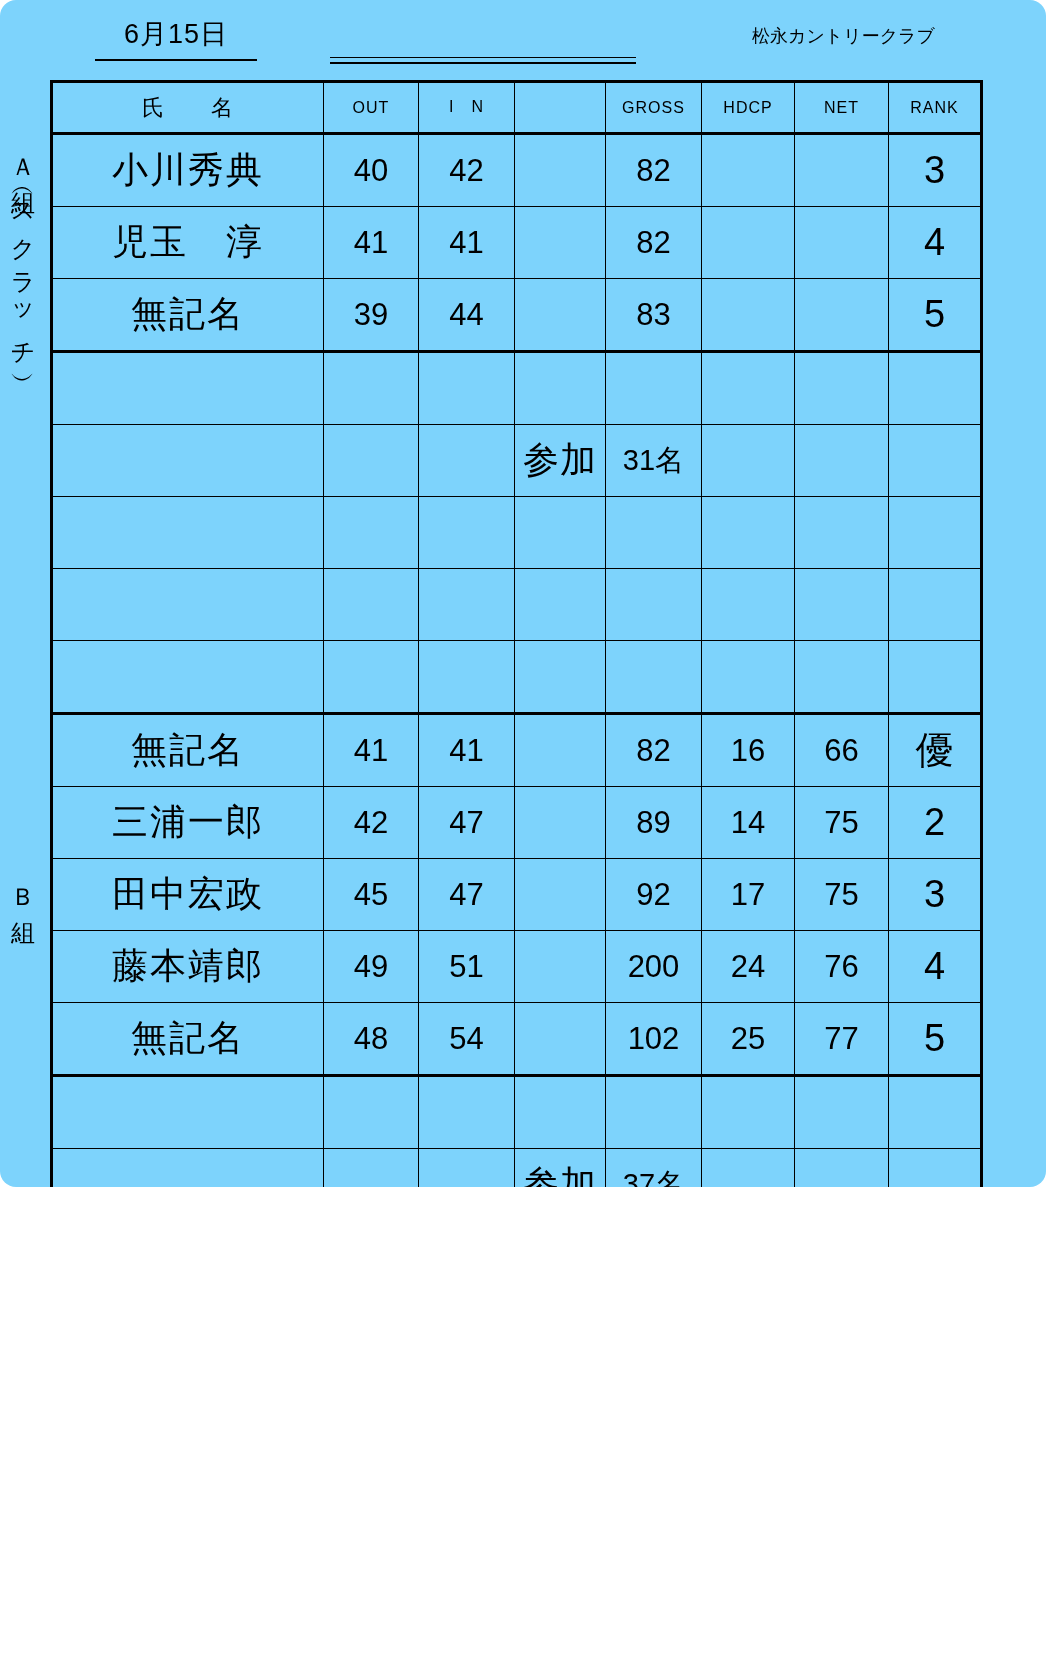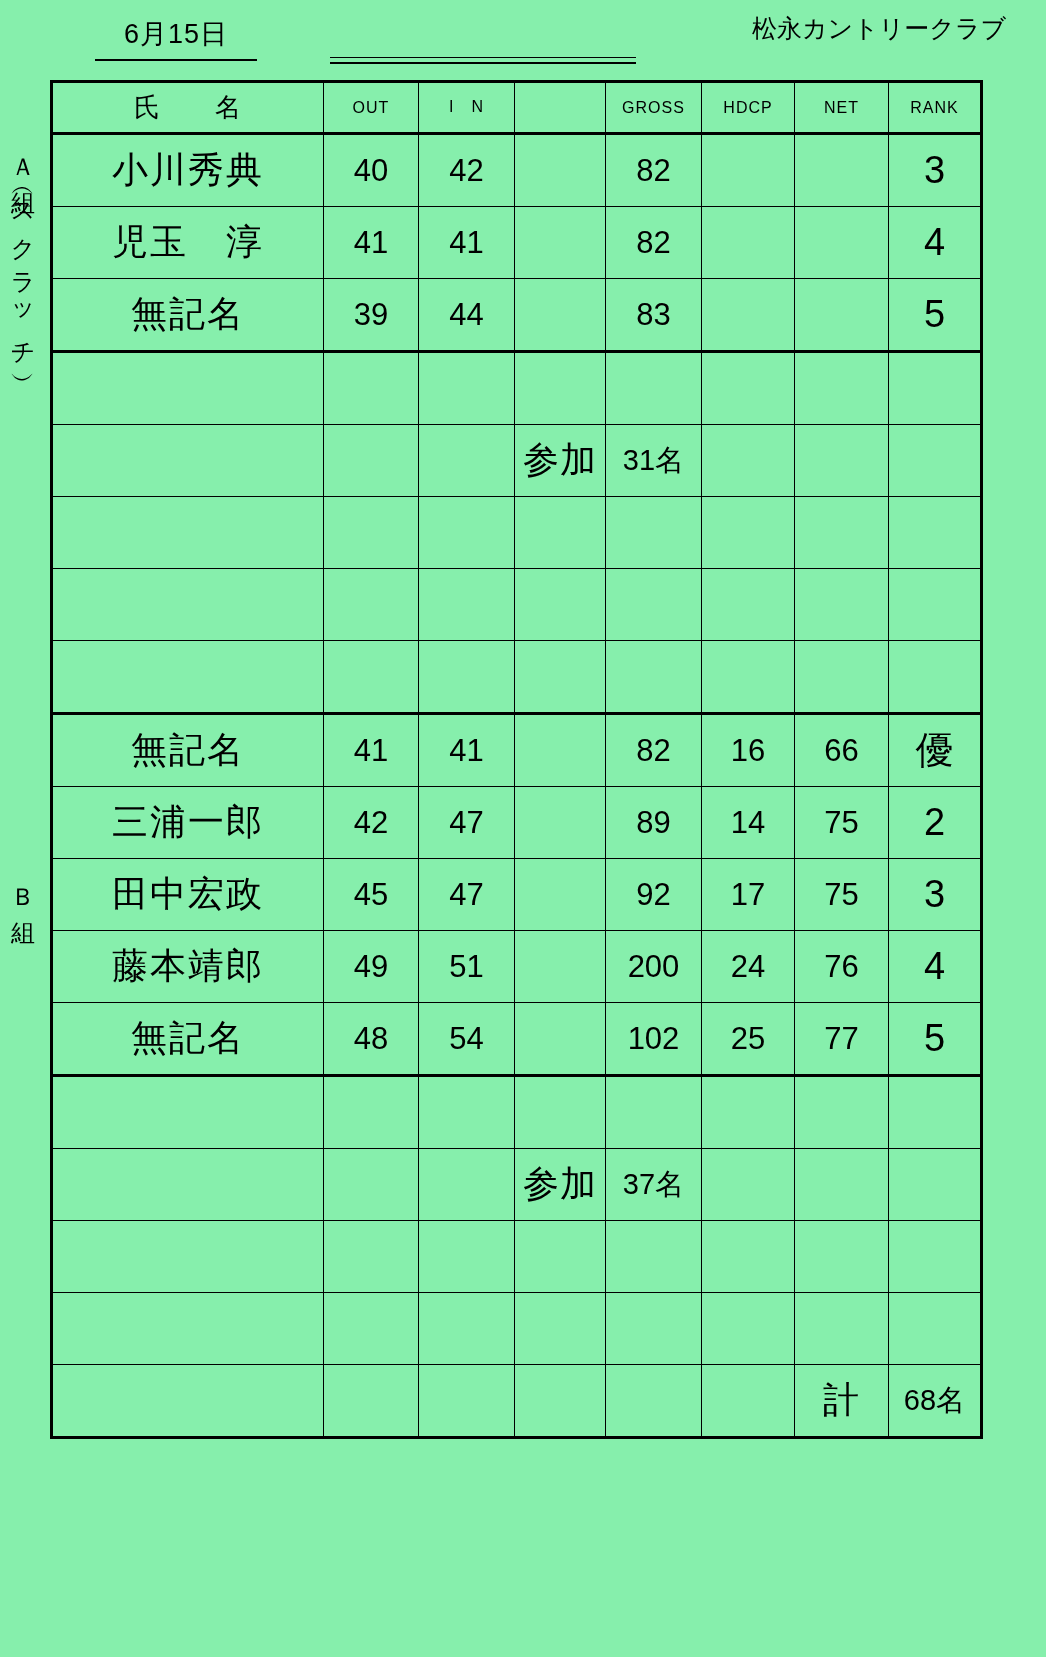--- a/index.html
+++ b/index.html
@@ -1,39 +1,39 @@
 <!DOCTYPE html>
 <html><head>
 <meta charset="utf-8">
 <style>
   html,body{margin:0;padding:0;background:#ffffff;}
   body{
     width:1046px;height:1657px;
     font-family:"Liberation Sans","DejaVu Sans",sans-serif;
     color:#000;
   }
-  .sheet{position:relative;width:1046px;height:1657px;background:#86efac;overflow:hidden;}
+  .sheet{position:relative;width:1046px;height:1187px;background:#7dd3fc;overflow:hidden;border-radius:16px;}
 
   
   .date{
     position:absolute;left:95px;top:16px;width:162px;
     text-align:center;font-size:27px;letter-spacing:1px;
     border-bottom:2px solid #000;padding-bottom:7px;
   }
   .title{
     position:absolute;left:330px;top:8px;width:306px;
     text-align:center;font-size:37px;font-weight:bold;letter-spacing:2px;
   }
   .title-underline{
     position:absolute;left:330px;top:57px;width:306px;height:4px;
     border-top:1px solid #000;border-bottom:2px solid #000;
   }
   .club{
-    position:absolute;left:752px;top:12px;width:250px;
-    font-size:25px;white-space:nowrap;
+    position:absolute;left:752px;top:24px;width:250px;
+    font-size:18px;white-space:nowrap;
   }
 
   
   .vlabel{
     position:absolute;writing-mode:vertical-rl;
     font-size:24px;letter-spacing:7px;line-height:34px;
   }
   .vlabel-a{left:6px;top:142px;}
   .vlabel-b{left:6px;top:872px;}
 
@@ -50,21 +50,21 @@
   col.col4{width:96px;}
   col.col5{width:93px;}
   col.col6{width:94px;}
   col.col7{width:93px;}
 
   .score th{
     height:49px;border:1px solid #000;border-bottom:3px solid #000;
     font-weight:normal;font-size:16px;letter-spacing:1px;
     text-align:center;vertical-align:middle;padding:0;
   }
-  .score th.col0{font-size:26px;}
+  .score th.col0{font-size:22px;}
   .score td{
     height:71px;border:1px solid #000;
     text-align:center;vertical-align:middle;padding:0;
     white-space:pre;overflow:hidden;
   }
   .score tr.thick-bottom td{border-bottom:3px solid #000;}
 
   
   td.col0{font-size:36px;letter-spacing:2px;}
   td.col1,td.col2,td.col3,td.col4,td.col5,td.col6{font-size:31px;}

